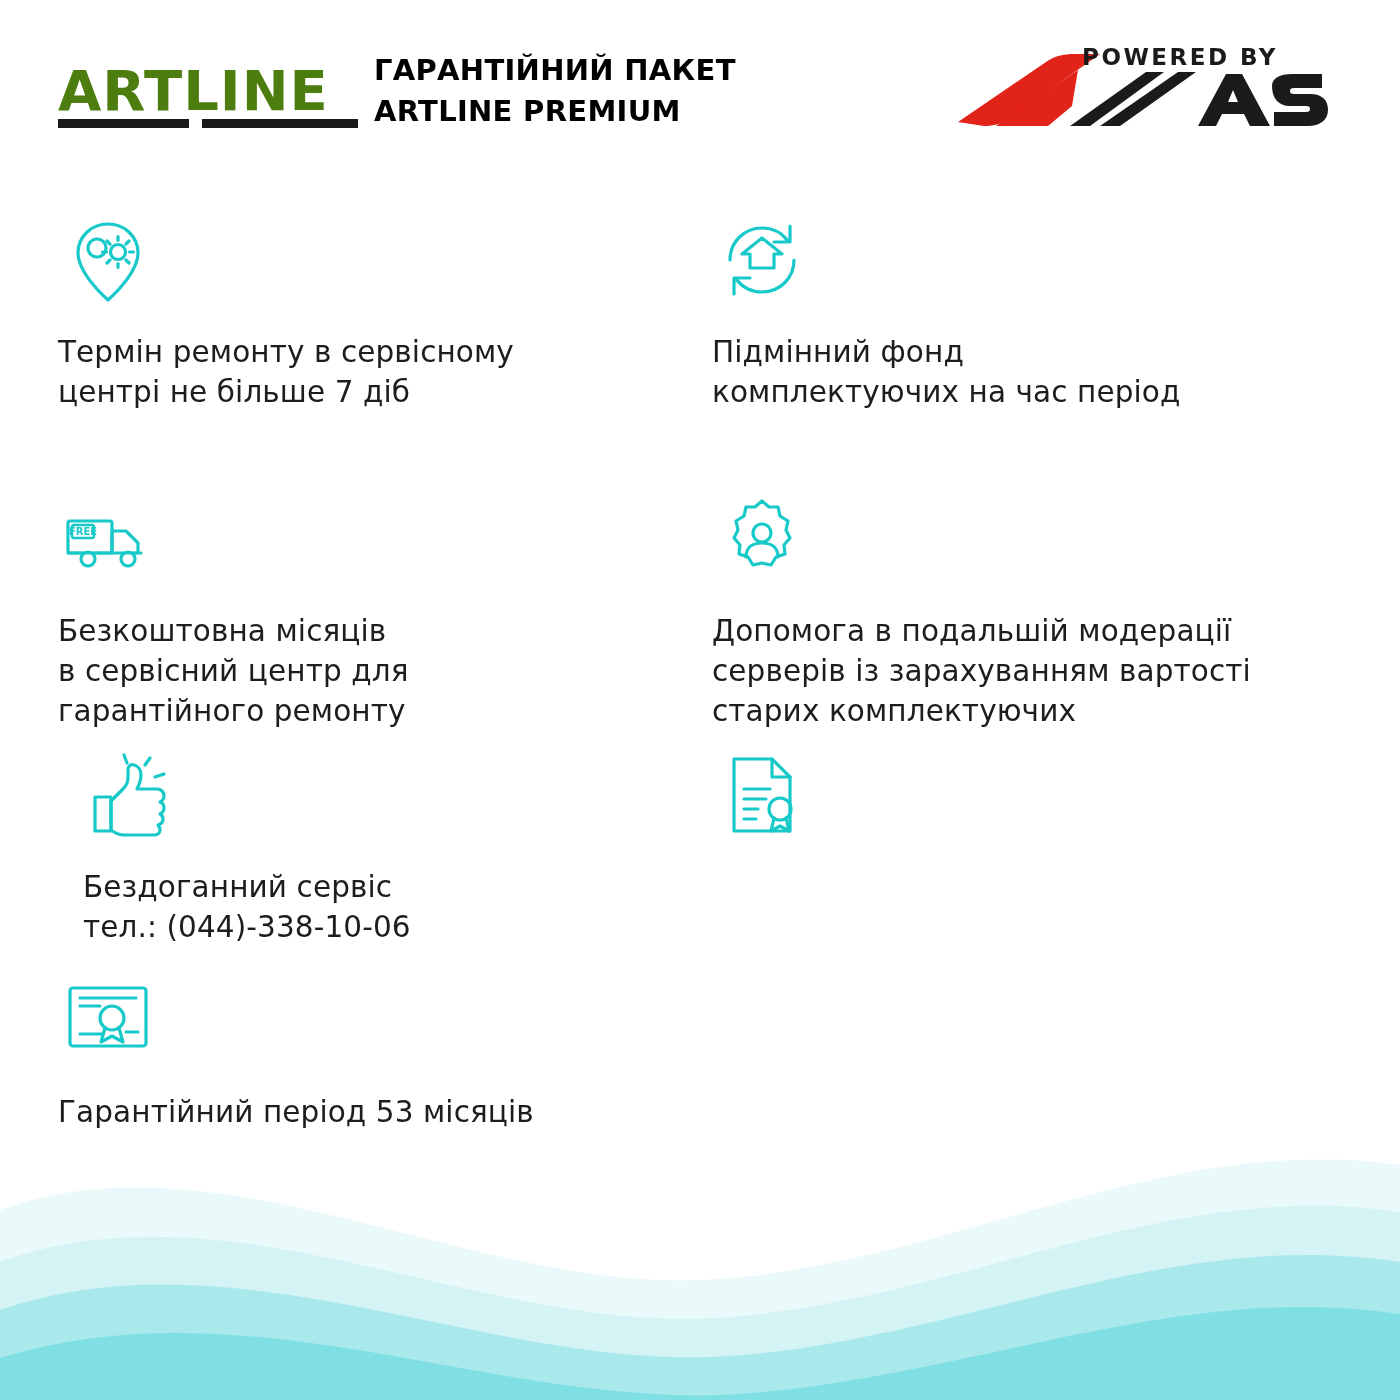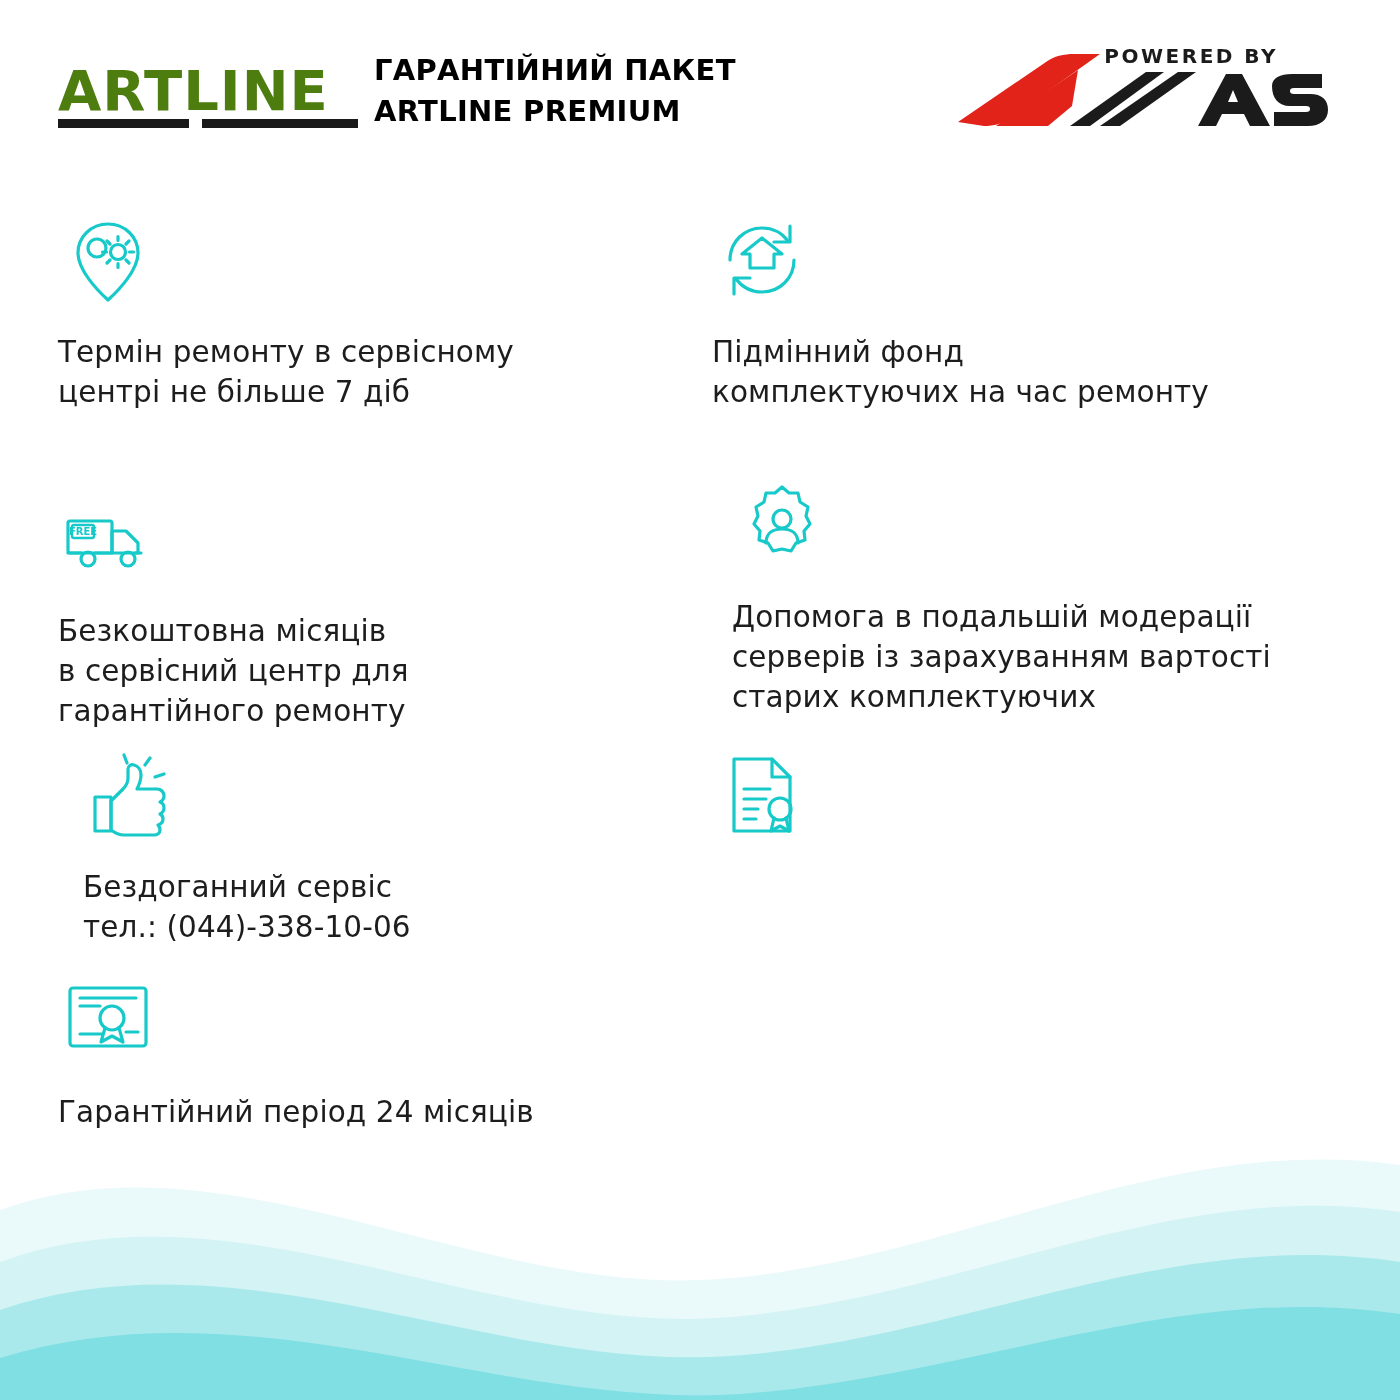--- a/index.html
+++ b/index.html
@@ -88,21 +88,21 @@
     right: 60px;
     top: 40px;
     width: 390px;
     height: 110px;
   }
   .powered-by {
     position: absolute;
     right: 62px;
     top: 4px;
     font-weight: bold;
-    font-size: 20px;
+    font-size: 23px;
     letter-spacing: 2.5px;
     color: #1b1b1b;
   }
 
   
   .grid {
     position: absolute;
     top: 190px;
     left: 0;
     width: 1400px;
@@ -122,21 +122,21 @@
     line-height: 40px;
     color: #1d1d1d;
     letter-spacing: 0.1px;
     white-space: pre-line;
   }
 
   
   .f-repair    { left: 58px;  top: 20px;  width: 600px; }
   .f-fund      { left: 712px; top: 20px;  width: 640px; }
   .f-delivery  { left: 58px;  top: 299px; width: 600px; }
-  .f-moder     { left: 712px; top: 285px; width: 660px; margin-left: 20px; }
+  .f-moder     { left: 712px; top: 299px; width: 660px; }
   .f-service   { left: 55px;  top: 555px; width: 600px; margin-left: 28px; }
   .f-cert      { left: 712px; top: 555px; width: 660px; }
   .f-warranty  { left: 58px;  top: 780px; width: 640px; }
 </style>
 </head>
 <body>
 
 <div class="page">
 
   <svg class="waves" viewBox="0 0 1400 420" preserveAspectRatio="none">
@@ -198,21 +198,21 @@
 
     <div class="feature f-fund">
       <svg class="icon" viewBox="0 0 100 100" fill="none" stroke="#17c9c9" stroke-width="3.2" stroke-linecap="round" stroke-linejoin="round">
         <path d="M18,50 C18,32 32,18 50,18 C61,18 70,23 76,31"></path>
         <polyline points="78,16 78,32 62,32"></polyline>
         <path d="M82,50 C82,68 68,82 50,82 C39,82 30,77 24,69"></path>
         <polyline points="22,84 22,68 38,68"></polyline>
         <path d="M38,58 h24 v-14 h8 L50,28 L30,44 h8 Z"></path>
       </svg>
       <div class="text">Підмінний фонд
-комплектуючих на час ремонту</div>
+комплектуючих на час період</div>
     </div>
 
     <div class="feature f-delivery">
       <svg class="icon" viewBox="0 0 100 100" fill="none" stroke="#17c9c9" stroke-width="3.2" stroke-linecap="round" stroke-linejoin="round">
         <rect x="10" y="32" width="44" height="32" rx="2"></rect>
         <path d="M54,42 h14 l12,12 v10 H54 Z"></path>
         <circle cx="30" cy="70" r="7"></circle>
         <circle cx="70" cy="70" r="7"></circle>
         <path d="M10,64 h13 M37,64 h17 M77,64 h6"></path>
         <rect x="14" y="36" width="22" height="13" rx="2" stroke-width="2.4"></rect>
@@ -254,17 +254,17 @@
       </svg>
     </div>
 
     <div class="feature f-warranty">
       <svg class="icon" viewBox="0 0 100 100" fill="none" stroke="#17c9c9" stroke-width="3.2" stroke-linecap="round" stroke-linejoin="round">
         <rect x="12" y="18" width="76" height="58" rx="3"></rect>
         <path d="M22,28 h56 M22,36 h20 M22,64 h22 M68,62 h12"></path>
         <circle cx="54" cy="48" r="12"></circle>
         <path d="M47,58 l-4,14 l11,-6 l11,6 l-4,-14"></path>
       </svg>
-      <div class="text">Гарантійний період 24 місяців</div>
+      <div class="text">Гарантійний період 53 місяців</div>
     </div>
 
   </div>
 </div>
 
 </body></html>

